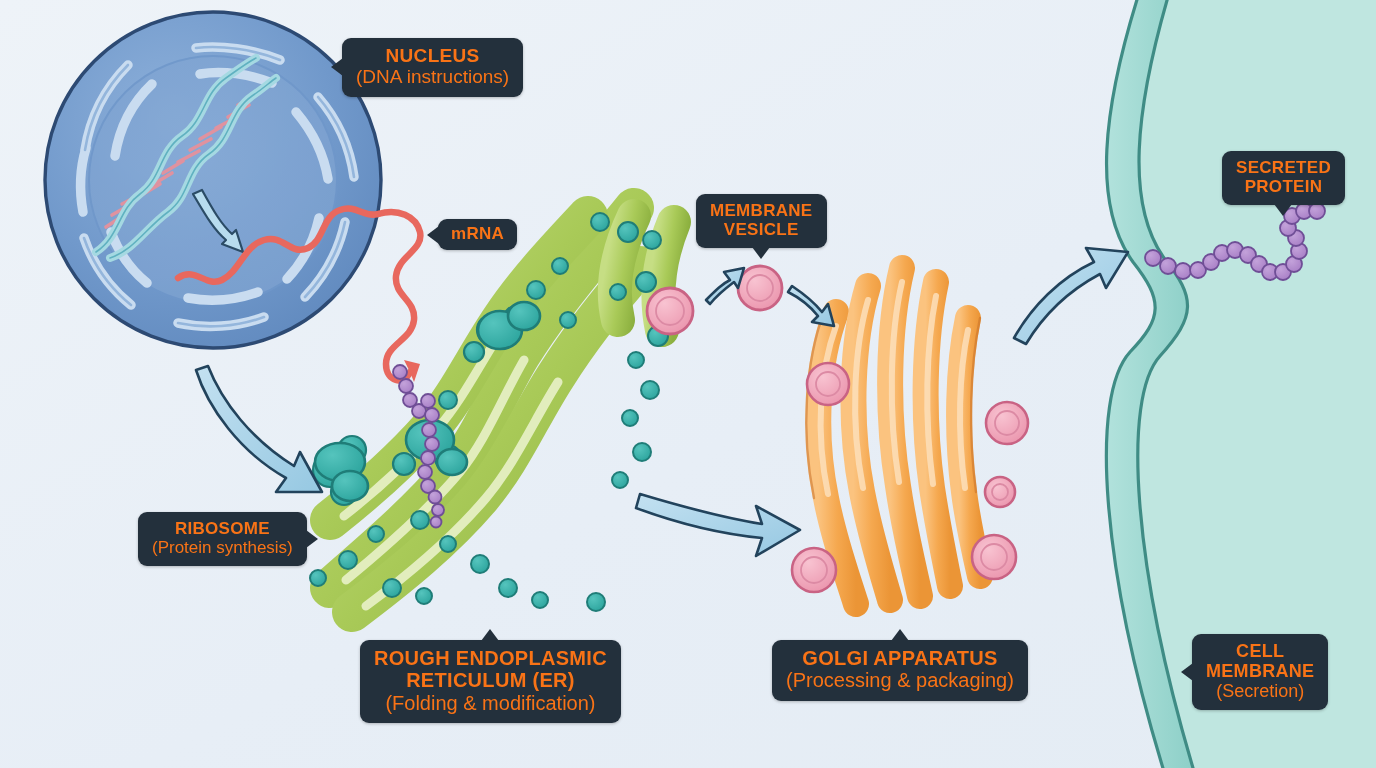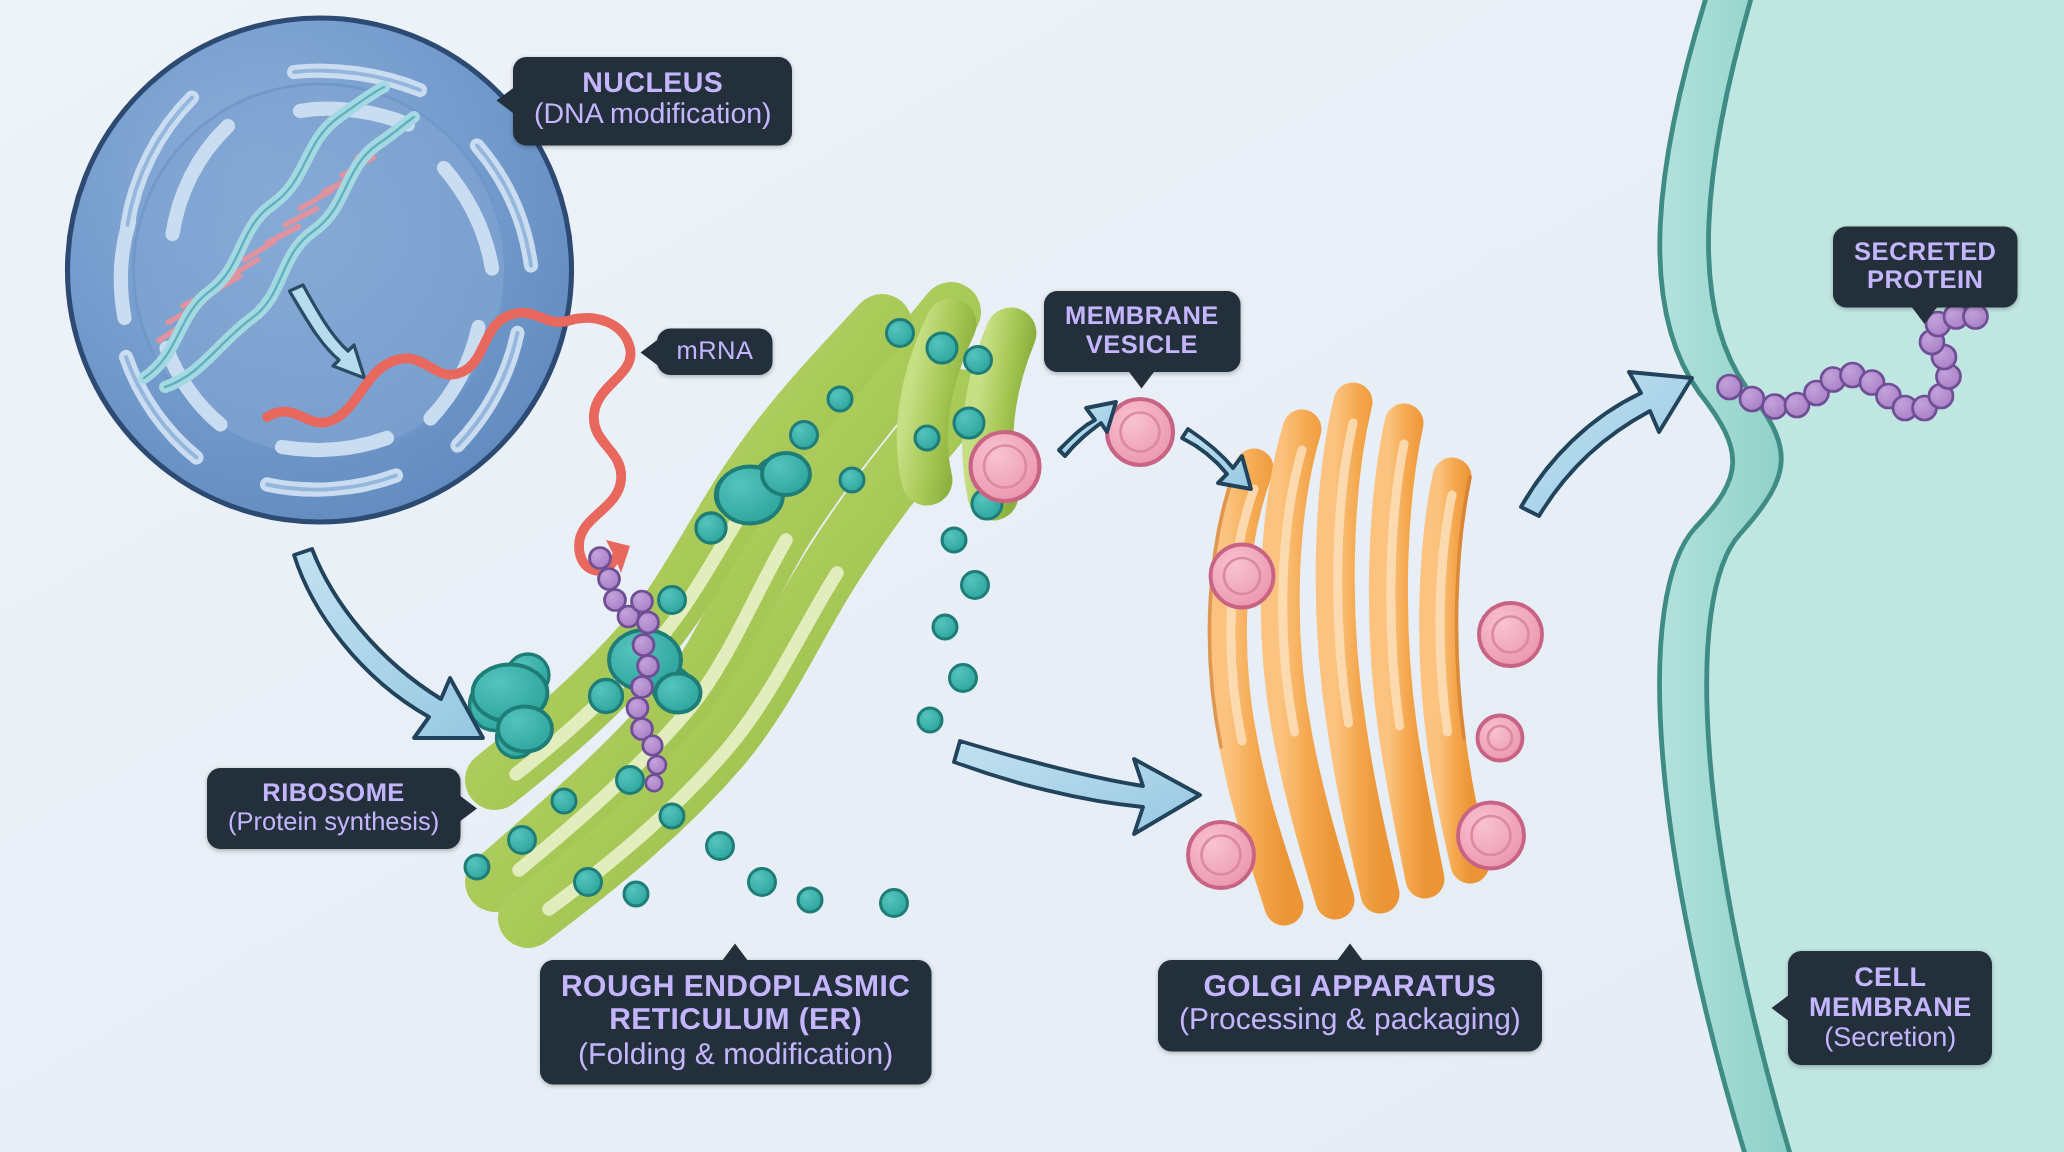--- a/index.html
+++ b/index.html
@@ -18,21 +18,21 @@
   }
   #scene {
     position: absolute;
     inset: 0;
     width: 1376px;
     height: 768px;
   }
   .callout {
     position: absolute;
     background: #23303c;
-    color: #c4b5fd;
+    color: #f97316;
     border-radius: 9px;
     padding: 7px 14px 9px 14px;
     text-align: center;
     line-height: 1.12;
     box-shadow: 0 1px 3px rgba(0,0,0,0.25);
     z-index: 40;
     white-space: nowrap;
   }
   .callout .t1 {
     display: block;
@@ -444,26 +444,26 @@
       <circle cx="1296" cy="238" r="8"></circle>
       <circle cx="1288" cy="228" r="8"></circle>
       <circle cx="1292" cy="216" r="8"></circle>
       <circle cx="1304" cy="211" r="8"></circle>
       <circle cx="1317" cy="211" r="8"></circle>
     </g>
   </svg>
 
   <div class="callout" id="callout-nucleus">
     <span class="t1">NUCLEUS</span>
-    <span class="t2">(DNA modification)</span>
+    <span class="t2">(DNA instructions)</span>
     <span class="tail tail-left"></span>
   </div>
 
   <div class="callout" id="callout-mrna">
-    <span class="t1" style="font-weight:normal;">mRNA</span>
+    <span class="t1" style="font-weight:bold;">mRNA</span>
     <span class="tail tail-left"></span>
   </div>
 
   <div class="callout" id="callout-transport">
     <span class="t1">MEMBRANE</span>
     <span class="t1">VESICLE</span>
     <span class="tail tail-down"></span>
   </div>
 
   <div class="callout" id="callout-secreted">

